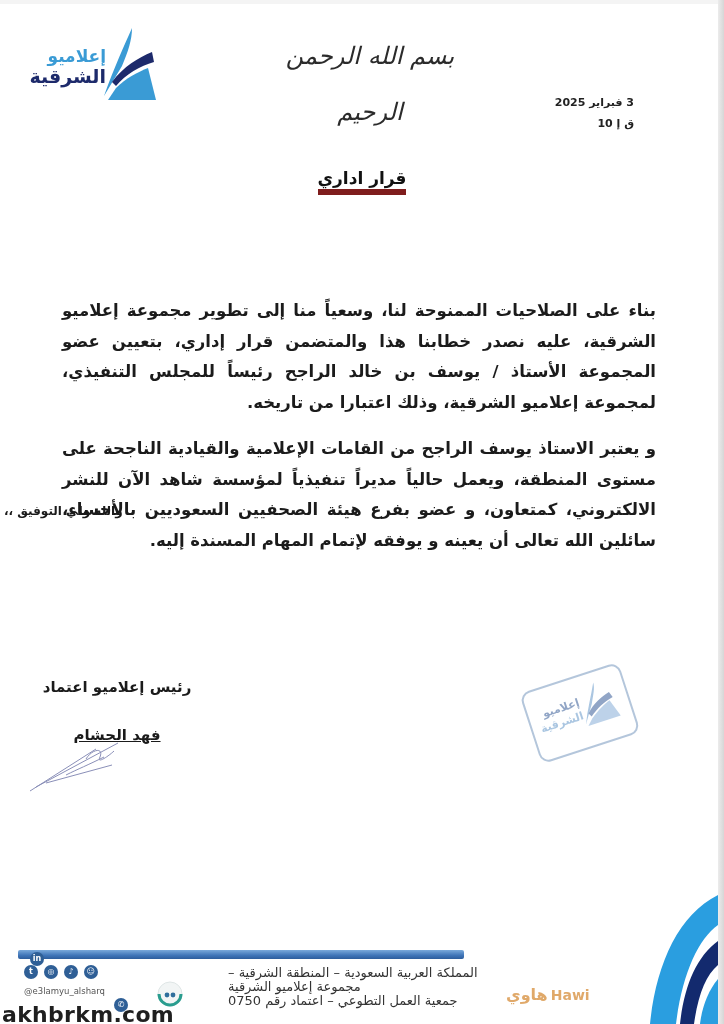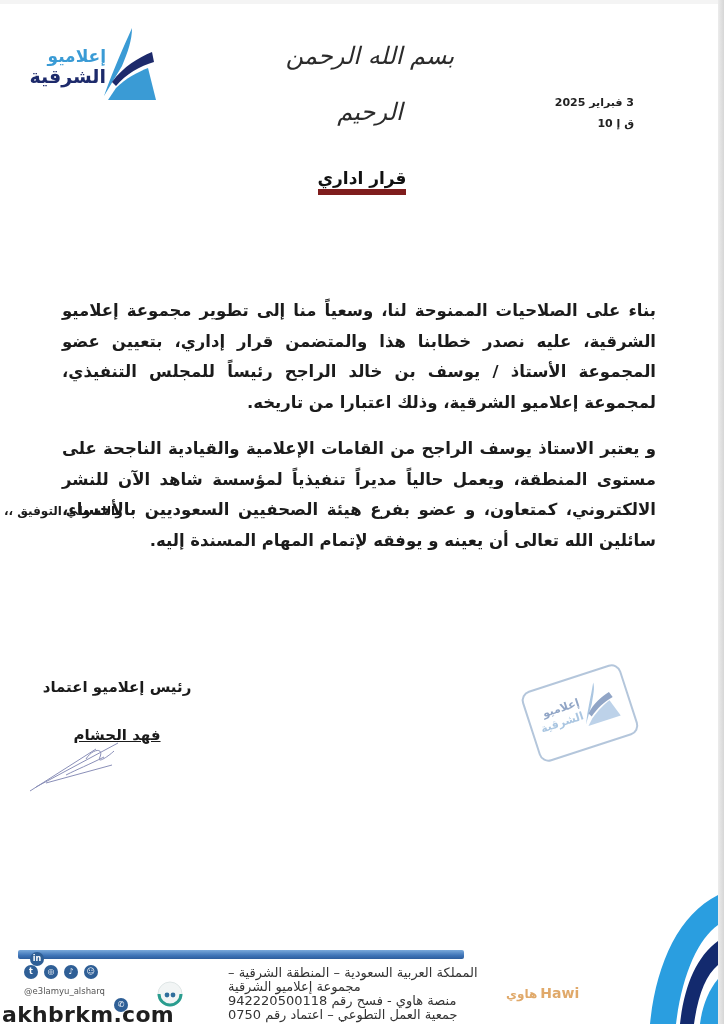--- a/index.html
+++ b/index.html
@@ -100,21 +100,21 @@
     .soc-wa { position: absolute; left: 114px; top: 998px; }
     .assoc-logo { position: absolute; left: 156px; top: 980px; }
     .footer-address {
       position: absolute; left: 228px; top: 966px; width: 254px;
       direction: rtl; text-align: left; font-size: 13px; line-height: 14px; color: #333;
     }
     .hawi {
       position: absolute; left: 506px; top: 985px; font-size: 14px;
       font-weight: bold; color: #e0a96a; direction: ltr;
     }
-    .hawi .ar { font-size: 12px; margin-right: 3px; }
+    .hawi .ar { font-size: 16px; margin-right: 3px; }
     .corner-arcs { position: absolute; right: 6px; top: 895px; }
     .watermark {
       position: absolute; left: 2px; top: 1002px;
       font-weight: bold; font-size: 22px; color: #1f1f1f; letter-spacing: 0.3px;
       text-shadow: 0 0 2px #fff;
     }
   </style>
 </head>
 <body>
 
@@ -183,21 +183,20 @@
 
 <svg class="assoc-logo" width="28" height="28" viewBox="0 0 28 28">
   <circle cx="14" cy="14" r="12" fill="#f2f5f5" stroke="#dfe6e6" stroke-width="1"></circle>
   <path d="M3 14 A11 11 0 0 0 25 14" stroke="#2a9d8f" stroke-width="3" fill="none"></path>
   <circle cx="11" cy="15" r="2.4" fill="#2f6e9c"></circle>
   <circle cx="17" cy="15" r="2.4" fill="#2f6e9c"></circle>
 </svg>
 
 <div class="footer-address">
   <div>المملكة العربية السعودية – المنطقة الشرقية – مجموعة إعلاميو الشرقية</div>
-  <div>منصة هاوي - فسح رقم 942220500118</div>
   <div>جمعية العمل التطوعي – اعتماد رقم 0750</div>
 </div>
 
 <div class="hawi">
   <span class="ar">هاوي</span><span>Hawi</span>
 </div>
 
 <svg class="corner-arcs" width="70" height="129" viewBox="0 0 70 129">
   <path d="M70 0 C30 20 8 70 2 129 L28 129 C34 80 50 44 70 30 Z" fill="#2a9ee0"></path>
   <path d="M70 46 C48 62 36 92 32 129 L46 129 C50 100 58 80 70 70 Z" fill="#132a6e"></path>

